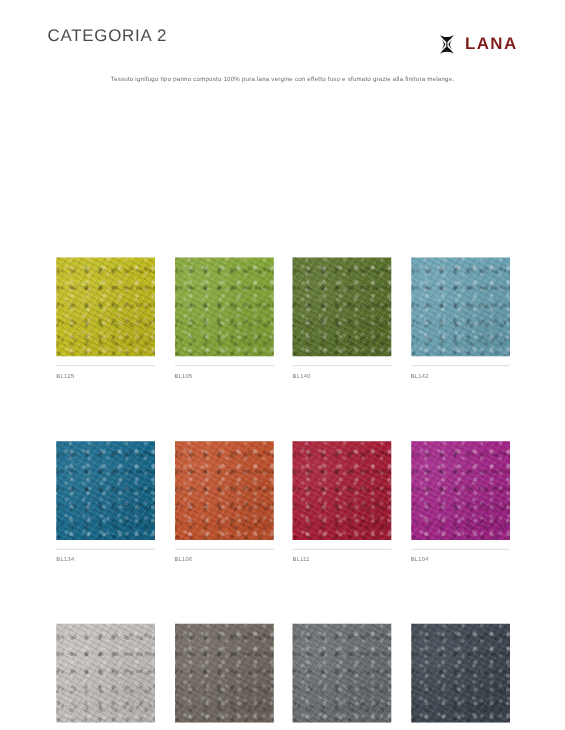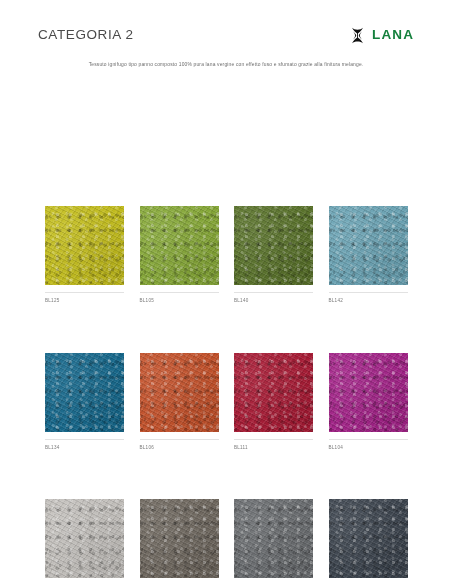--- a/index.html
+++ b/index.html
@@ -24,21 +24,20 @@
   }
 
   
   .header {
     position: absolute;
     left: 0;
     top: 22px;
     width: 452px;
     height: 26px;
     display: flex;
-    align-items: center;
     justify-content: space-between;
     padding: 0 38px 0 38px;
     box-sizing: border-box;
   }
   .page-title {
     font-size: 13.5px;
     font-weight: 400;
     letter-spacing: 0.6px;
     color: #4a4a4a;
     line-height: 1;
@@ -51,21 +50,21 @@
   }
   .brand-mark {
     width: 15px;
     height: 17px;
     display: block;
   }
   .brand-name {
     font-size: 13.5px;
     font-weight: 700;
     letter-spacing: 1.1px;
-    color: #15803d;
+    color: #7f1d1d;
     line-height: 1;
   }
 
   
   .description {
     position: absolute;
     left: 0;
     top: 62px;
     width: 452px;
     text-align: center;

